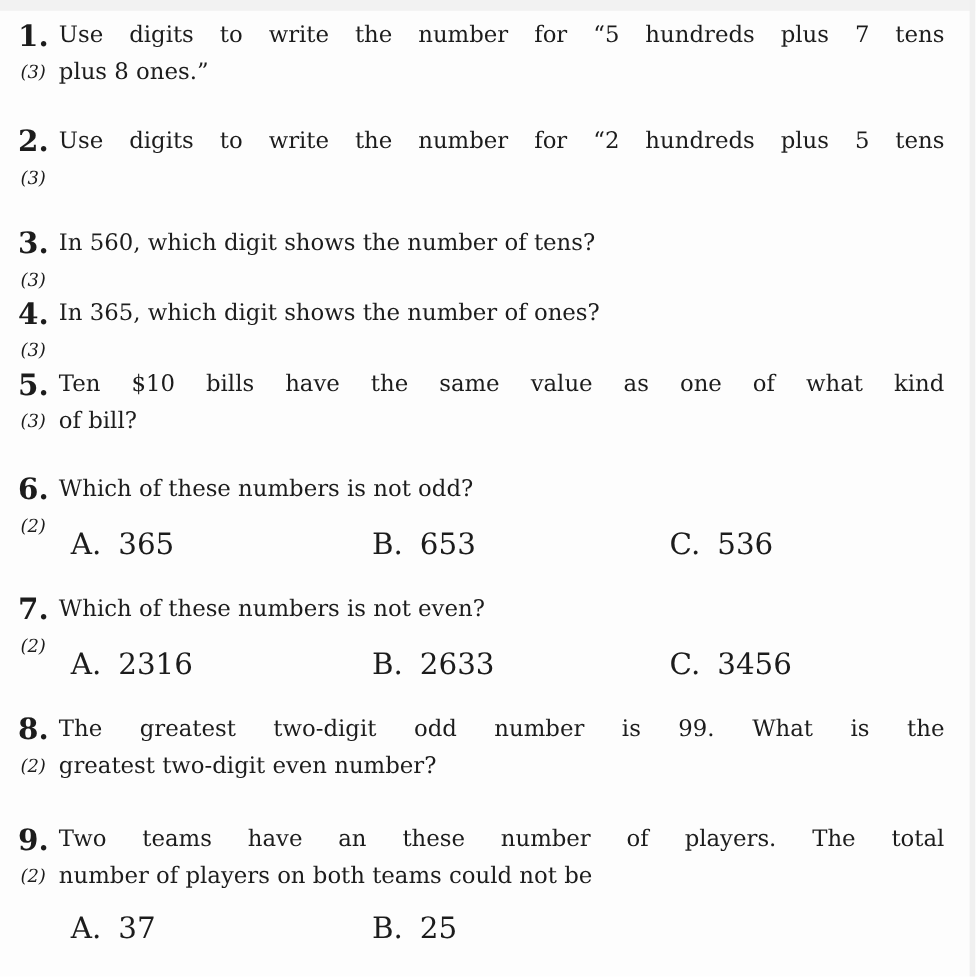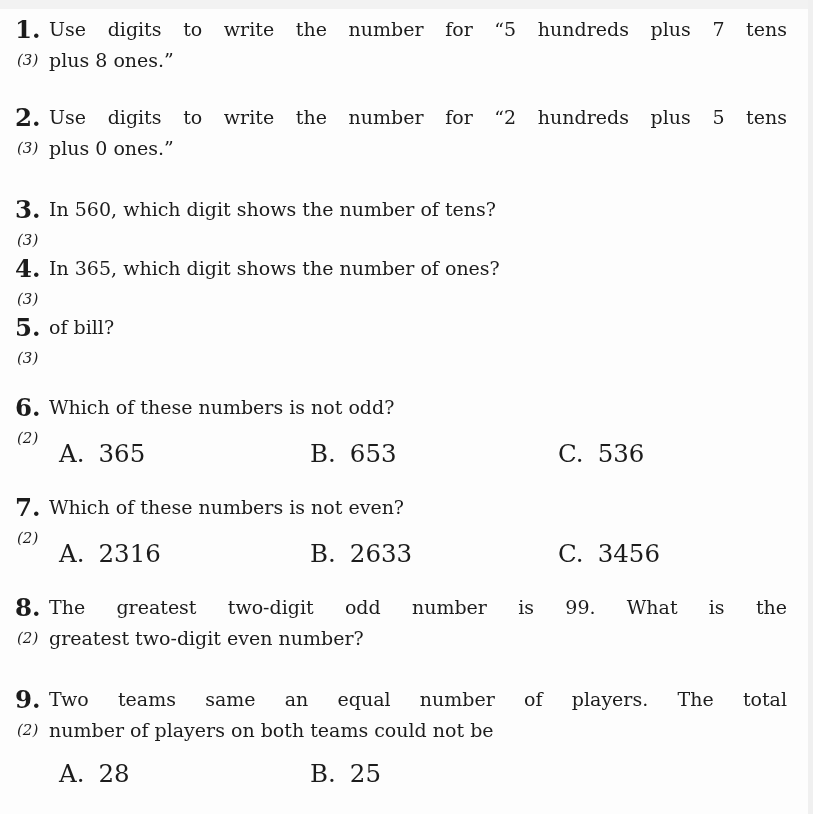--- a/index.html
+++ b/index.html
@@ -52,21 +52,20 @@
       </div>
     </section>
 
     <section class="problem mb30">
       <div class="num-col">
         <div class="qnum">2.</div>
         <div class="qref">(3)</div>
       </div>
       <div class="body-col">
         <div class="qline full">Use digits to write the number for “2 hundreds plus 5 tens</div>
-        <div class="qline">plus 0 ones.”</div>
       </div>
     </section>
 
     <section class="problem mb4">
       <div class="num-col">
         <div class="qnum">3.</div>
         <div class="qref">(3)</div>
       </div>
       <div class="body-col">
         <div class="qline">In 560, which digit shows the number of tens?</div>
@@ -82,20 +81,21 @@
         <div class="qline">In 365, which digit shows the number of ones?</div>
       </div>
     </section>
 
     <section class="problem mb25">
       <div class="num-col">
         <div class="qnum">5.</div>
         <div class="qref">(3)</div>
       </div>
       <div class="body-col">
+        <div class="qline full">Ten $10 bills have the same value as one of what kind</div>
         <div class="qline">of bill?</div>
       </div>
     </section>
 
     <section class="problem mb23">
       <div class="num-col">
         <div class="qnum">6.</div>
         <div class="qref">(2)</div>
       </div>
       <div class="body-col">
@@ -145,25 +145,25 @@
         <div class="qline">greatest two-digit even number?</div>
       </div>
     </section>
 
     <section class="problem">
       <div class="num-col">
         <div class="qnum">9.</div>
         <div class="qref">(2)</div>
       </div>
       <div class="body-col">
-        <div class="qline full">Two teams same an equal number of players. The total</div>
+        <div class="qline full">Two teams have an these number of players. The total</div>
         <div class="qline">number of players on both teams could not be</div>
         <div class="choices after-two-lines">
           <div class="choice">
-            <span class="clabel">A.</span><span class="cvalue">28</span>
+            <span class="clabel">A.</span><span class="cvalue">37</span>
           </div>
           <div class="choice">
             <span class="clabel">B.</span><span class="cvalue">25</span>
           </div>
         </div>
       </div>
     </section>
 
   </div>
 </div>

